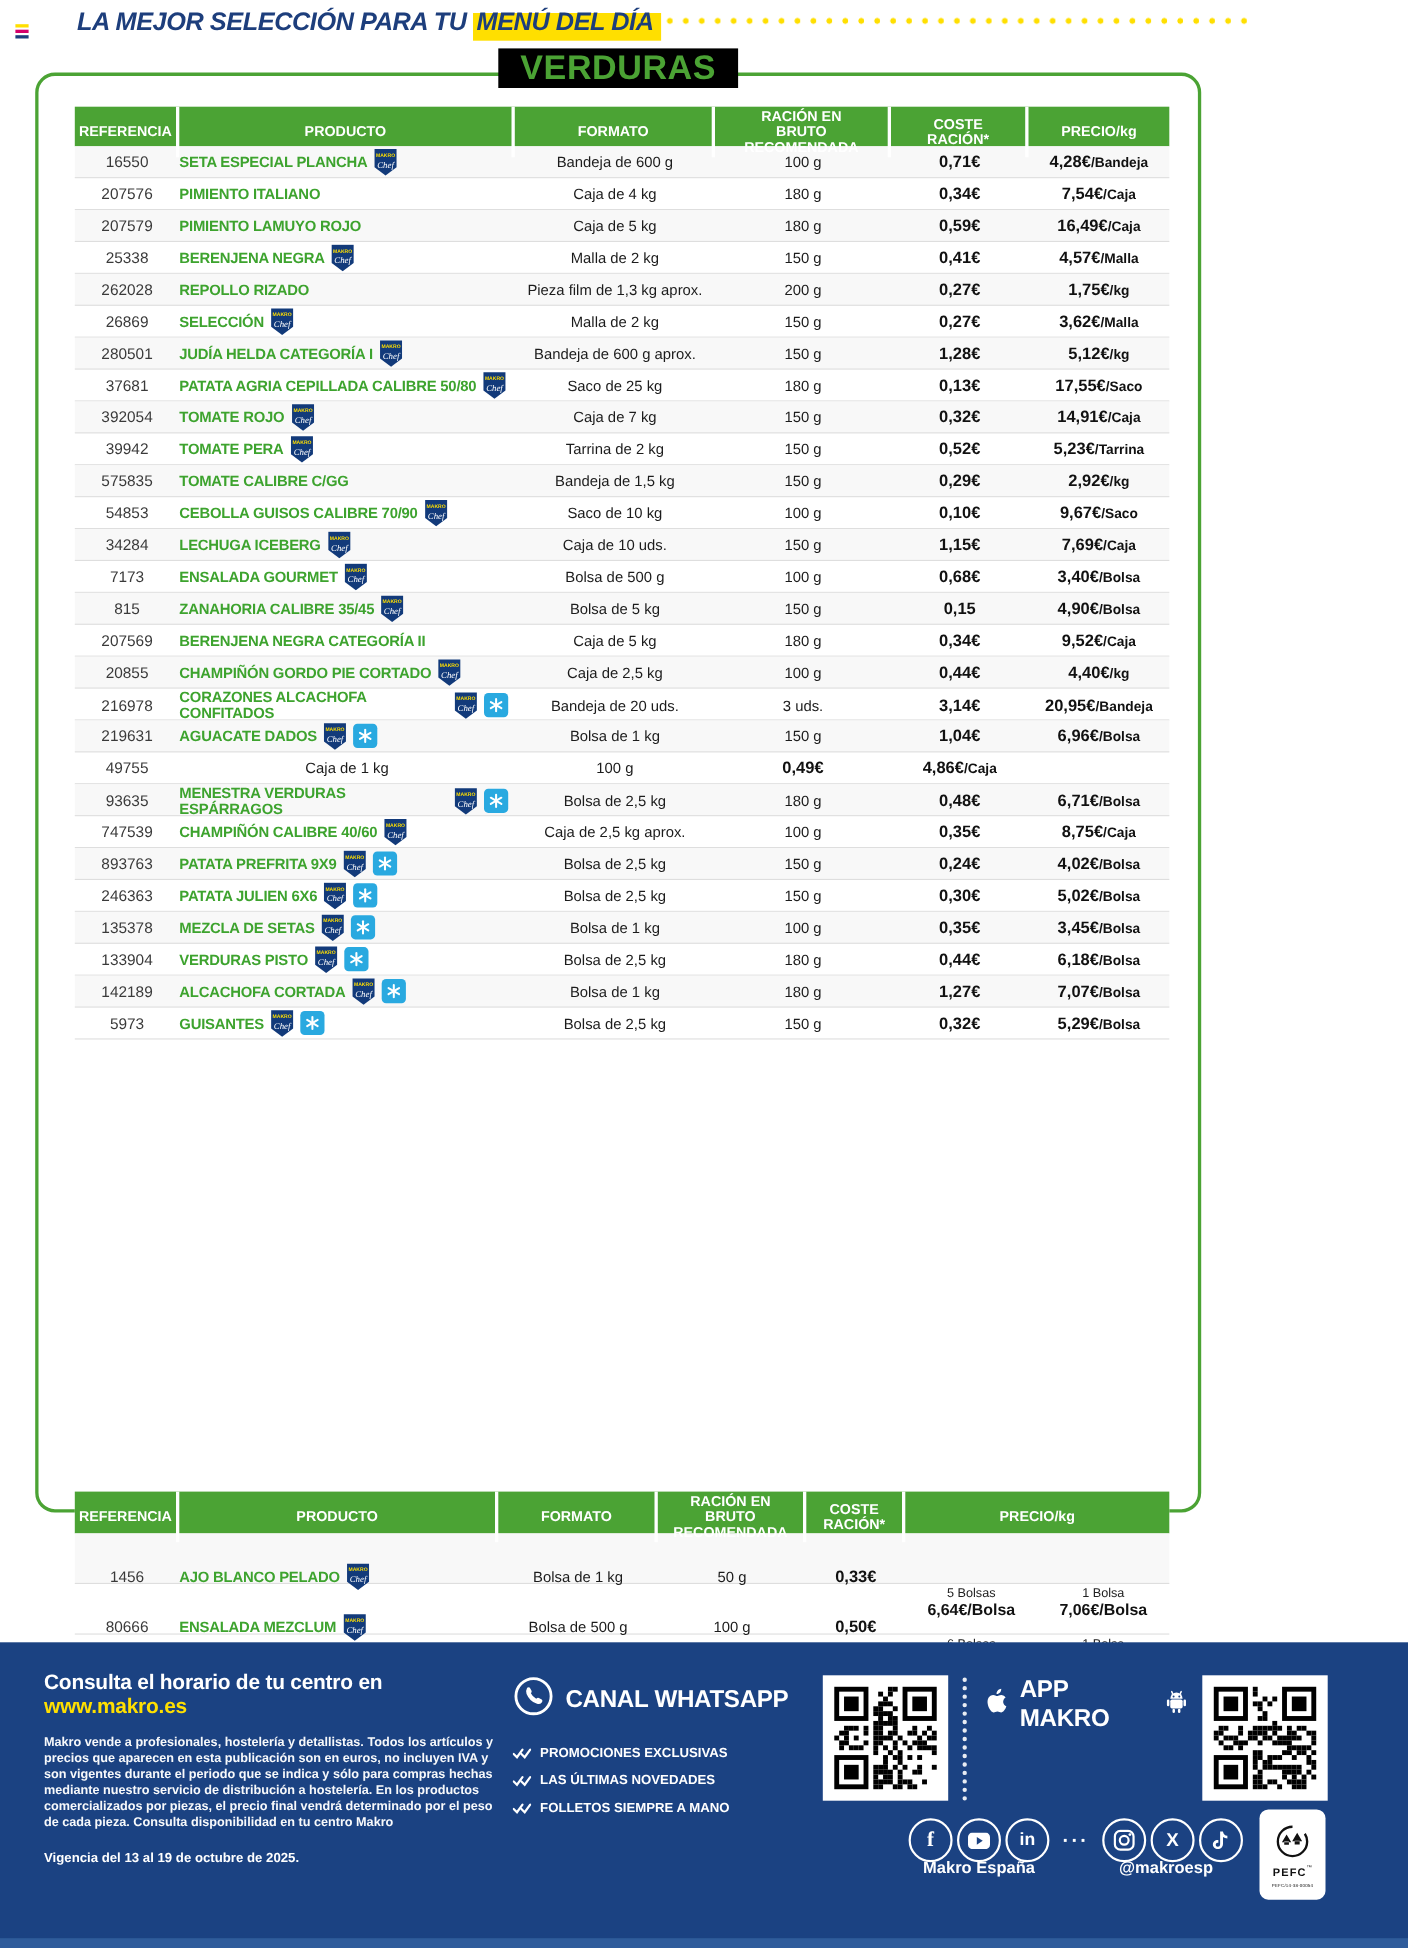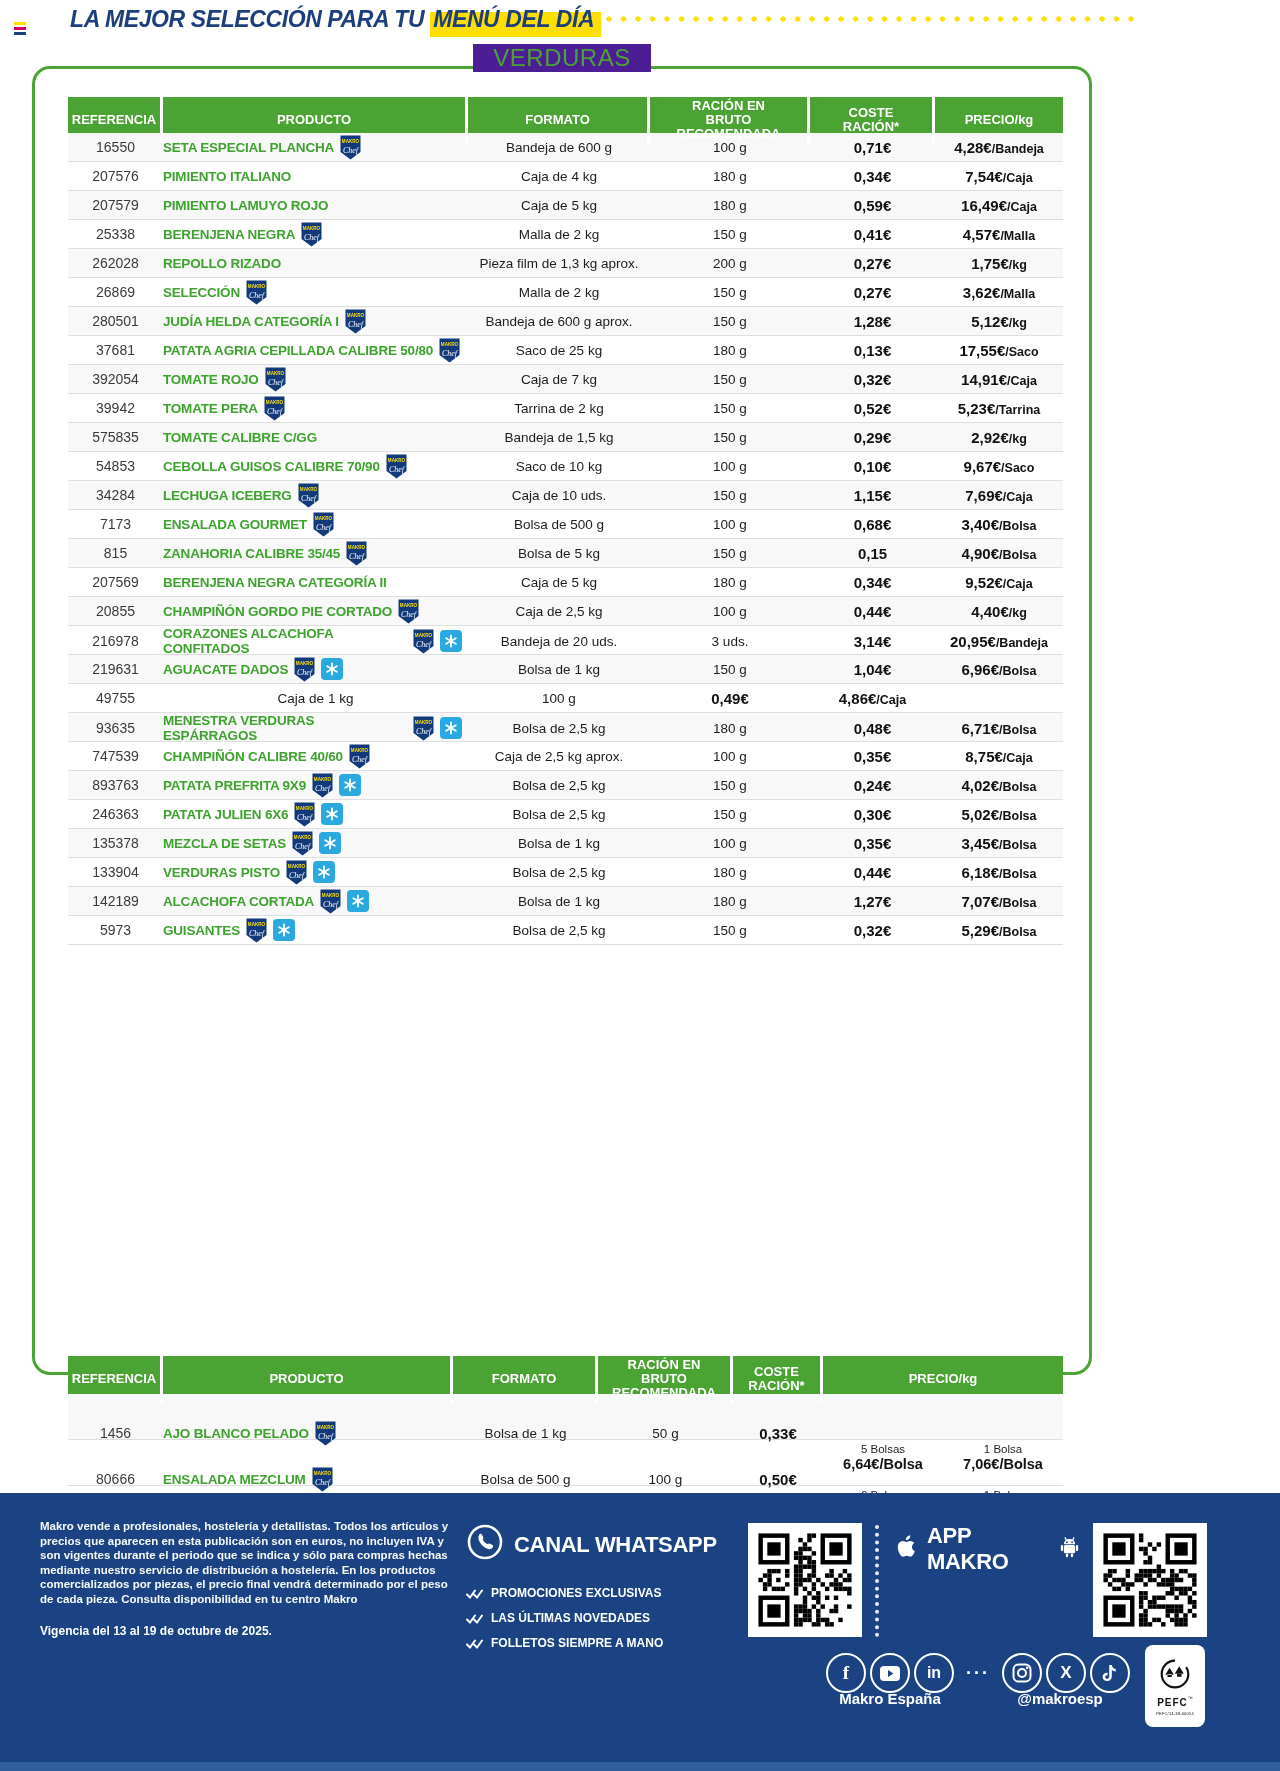--- a/index.html
+++ b/index.html
@@ -21,21 +21,21 @@
   .tagline mark{color:var(--navy);background:linear-gradient(180deg,rgba(0,0,0,0) 0 20%,var(--yellow) 20% 100%);
     padding:0 7px 5px 3px;}
   .dotline{position:absolute;left:548px;top:16px;width:588px;height:6px;
     background-image:radial-gradient(circle at 3px 3px,var(--yellow) 2.4px,rgba(0,0,0,0) 2.9px);
     background-size:14.5px 6px;background-repeat:repeat-x;}
 
   
   .frame{position:absolute;left:32px;top:66px;width:1060px;height:1309px;
     border:3px solid var(--green);border-radius:18px;}
   .section-title{position:absolute;left:32px;top:44px;width:1060px;text-align:center;}
-  .section-title span{display:inline-block;background:#4c1d95;padding:0 20px;font-size:24px;font-weight:normal;
+  .section-title span{display:inline-block;background:#000000;padding:0 20px;font-size:31px;font-weight:bold;
     color:var(--green);letter-spacing:.5px;}
 
   
   .tbl{position:absolute;left:68px;width:995px;background:#fff;}
   #main-table{top:97px;}
   #bottom-table{top:1356px;}
   .thead{display:grid;background:var(--green);color:#fff;font-weight:bold;font-size:13px;line-height:14px;
     text-align:center;align-items:center;}
   #main-table .thead{grid-template-columns:95px 305px 182px 160px 125px 128px;height:36px;}
   #bottom-table .thead{grid-template-columns:95px 290px 145px 135px 90px 240px;height:38px;}
@@ -647,20 +647,21 @@
         </div>
         <div class="c-split">
           <span class="lbl">1 Bolsa</span>
           <span class="val">2,65€/Bolsa</span>
         </div>
       </div>
     </div>
 
   <div class="footer">
     <div class="f-left">
+      <div class="f-head"><span>Consulta el horario de tu centro en </span><a class="url" href="#">www.makro.es</a></div>
       <div class="f-legal">Makro vende a profesionales, hostelería y detallistas. Todos los artículos y precios que aparecen en esta publicación son en euros, no incluyen IVA y son vigentes durante el periodo que se indica y sólo para compras hechas mediante nuestro servicio de distribución a hostelería. En los productos comercializados por piezas, el precio final vendrá determinado por el peso de cada pieza. Consulta disponibilidad en tu centro Makro</div>
       <div class="f-vigencia">Vigencia del 13 al 19 de octubre de 2025.</div>
     </div>
 
     <div class="wa-block">
       <div class="wa-title">
         <span>
           <svg width="38" height="38" viewBox="0 0 38 38">
               <circle cx="19" cy="19" r="16" fill="none" stroke="#fff" stroke-width="2.6"></circle>
               <path fill="#fff" d="M13.2 11.4q1.9-1.4 2.9.5l1.1 2.1q.6 1.2-.6 2.4 1.3 3 4.9 4.9 1.2-1.2 2.4-.6l2.1 1.1q1.9 1 .5 2.9-1.5 2-4.3 1.2-6.6-2.1-9.5-9-1-2.6.5-5.5z"></path>

